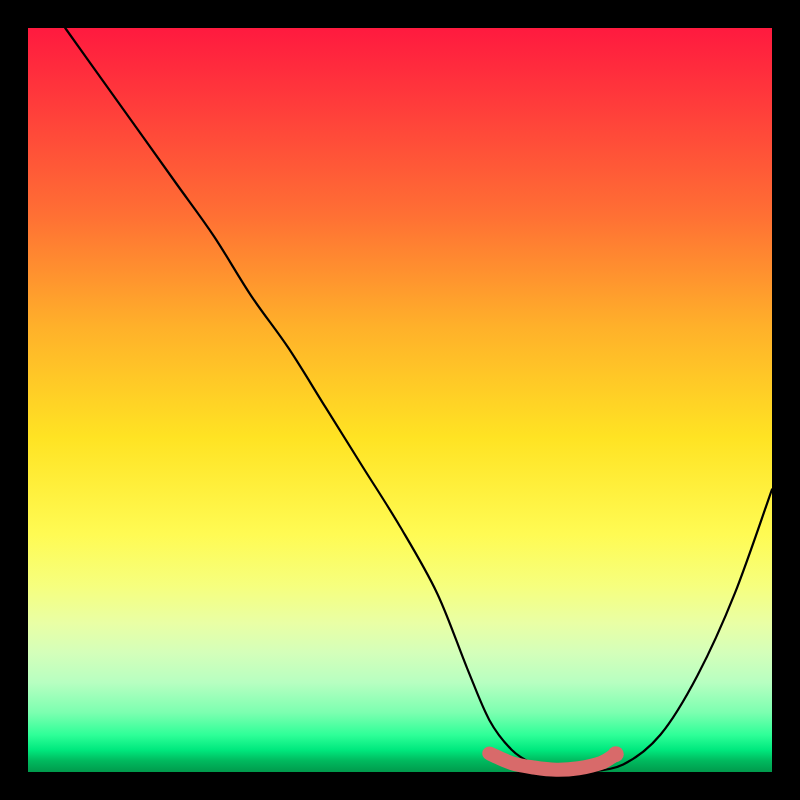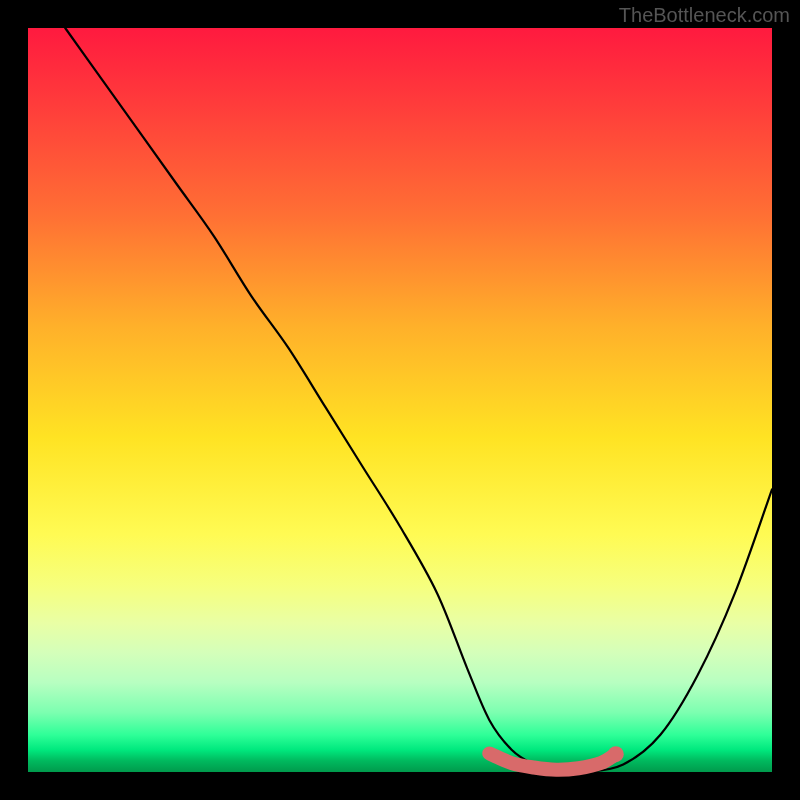--- a/index.html
+++ b/index.html
@@ -55,21 +55,20 @@
     top: 0;
     width: 744px;
     height: 744px;
     overflow: visible;
   }
 </style>
 </head>
 <body>
 
 <div class="container">
-  <div class="watermark">TheBottleneck.com</div>
   <div class="plot-area">
     <svg class="curve" viewBox="0 0 744 744">
       <path id="main-curve" fill="none" stroke="#000" stroke-width="2.2" stroke-linecap="round" d="M 37.2 0 C 43.400000000000006 8.679999999999987, 62.00000000000001 34.71999999999993, 74.4 52.07999999999993 C 86.80000000000001 69.43999999999993, 99.19999999999999 86.79999999999995, 111.6 104.15999999999997 C 124 121.51999999999998, 136.4 138.88, 148.8 156.24 C 161.20000000000002 173.60000000000002, 173.6 189.72000000000006, 186 208.32000000000005 C 198.4 226.92000000000004, 210.79999999999998 249.23999999999998, 223.2 267.84 C 235.6 286.43999999999994, 247.99999999999997 301.32, 260.4 319.92 C 272.79999999999995 338.52000000000004, 285.20000000000005 359.6, 297.6 379.44 C 310 399.28, 322.40000000000003 419.12, 334.8 438.96000000000004 C 347.2 458.80000000000007, 359.6 477.40000000000003, 372 498.48 C 384.4 519.5600000000001, 398.0400000000001 541.8800000000001, 409.20000000000005 565.44 C 420.36 589, 430.28 618.76, 438.96 639.84 C 447.64 660.9200000000001, 453.84 678.28, 461.28 691.92 C 468.71999999999997 705.56, 476.16 714.24, 483.6 721.68 C 491.04 729.1199999999999, 498.48 732.8399999999999, 505.92 736.56 C 513.36 740.28, 519.5600000000001 742.76, 528.24 744 C 536.92 745.24, 546.84 745.24, 558 744 C 569.16 742.76, 582.8000000000001 742.76, 595.2 736.56 C 607.6 730.3599999999999, 620 721.68, 632.4 706.8 C 644.8 691.92, 657.2 670.8399999999999, 669.6 647.28 C 682 623.72, 694.4 596.44, 706.8 565.44 C 719.1999999999999 534.44, 737.8 478.64, 744 461.28"></path>
       <path id="highlight-curve" fill="none" stroke="#d86a6a" stroke-width="14" stroke-linecap="round" stroke-linejoin="round" d="M 461.28 725.4 C 465 727.012, 476.16 732.716, 483.6 735.072 C 491.04 737.428, 498.48 738.42, 505.92 739.536 C 513.36 740.6519999999999, 520.8000000000001 741.644, 528.24 741.768 C 535.68 741.892, 543.1199999999999 741.396, 550.56 740.28 C 558 739.164, 566.68 737.428, 572.88 735.072 C 579.08 732.716, 585.28 727.6320000000001, 587.76 726.144"></path>
       <circle id="highlight-dot" r="8" fill="#d86a6a" cx="587.76" cy="726.144"></circle>
     </svg>
   </div>
 </div>
 
 </body></html>

